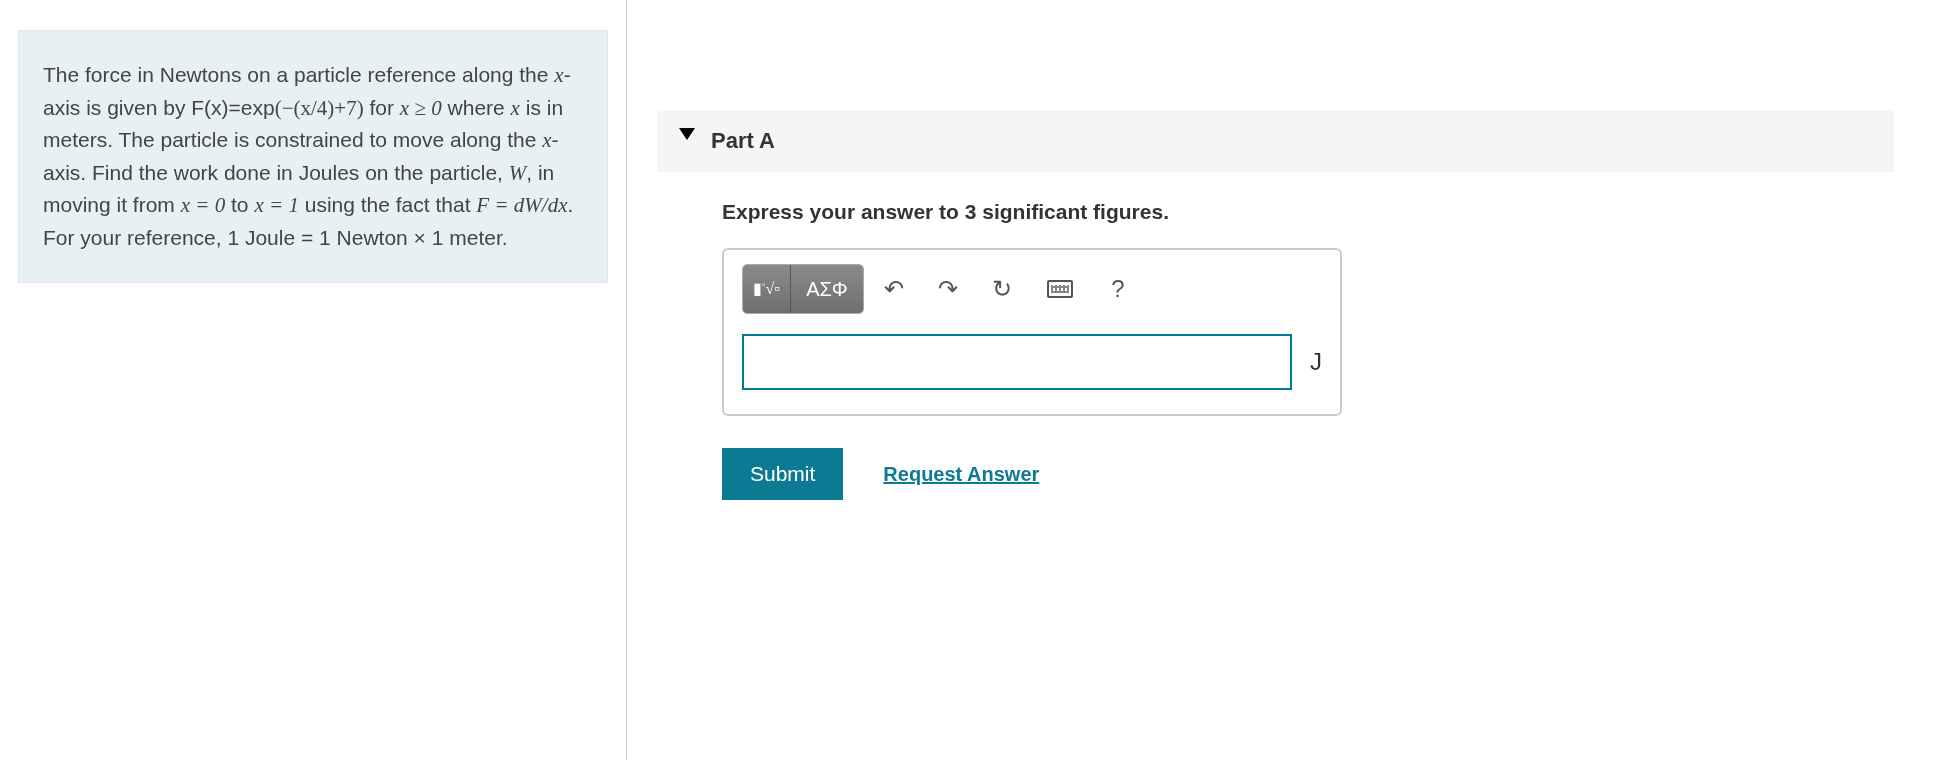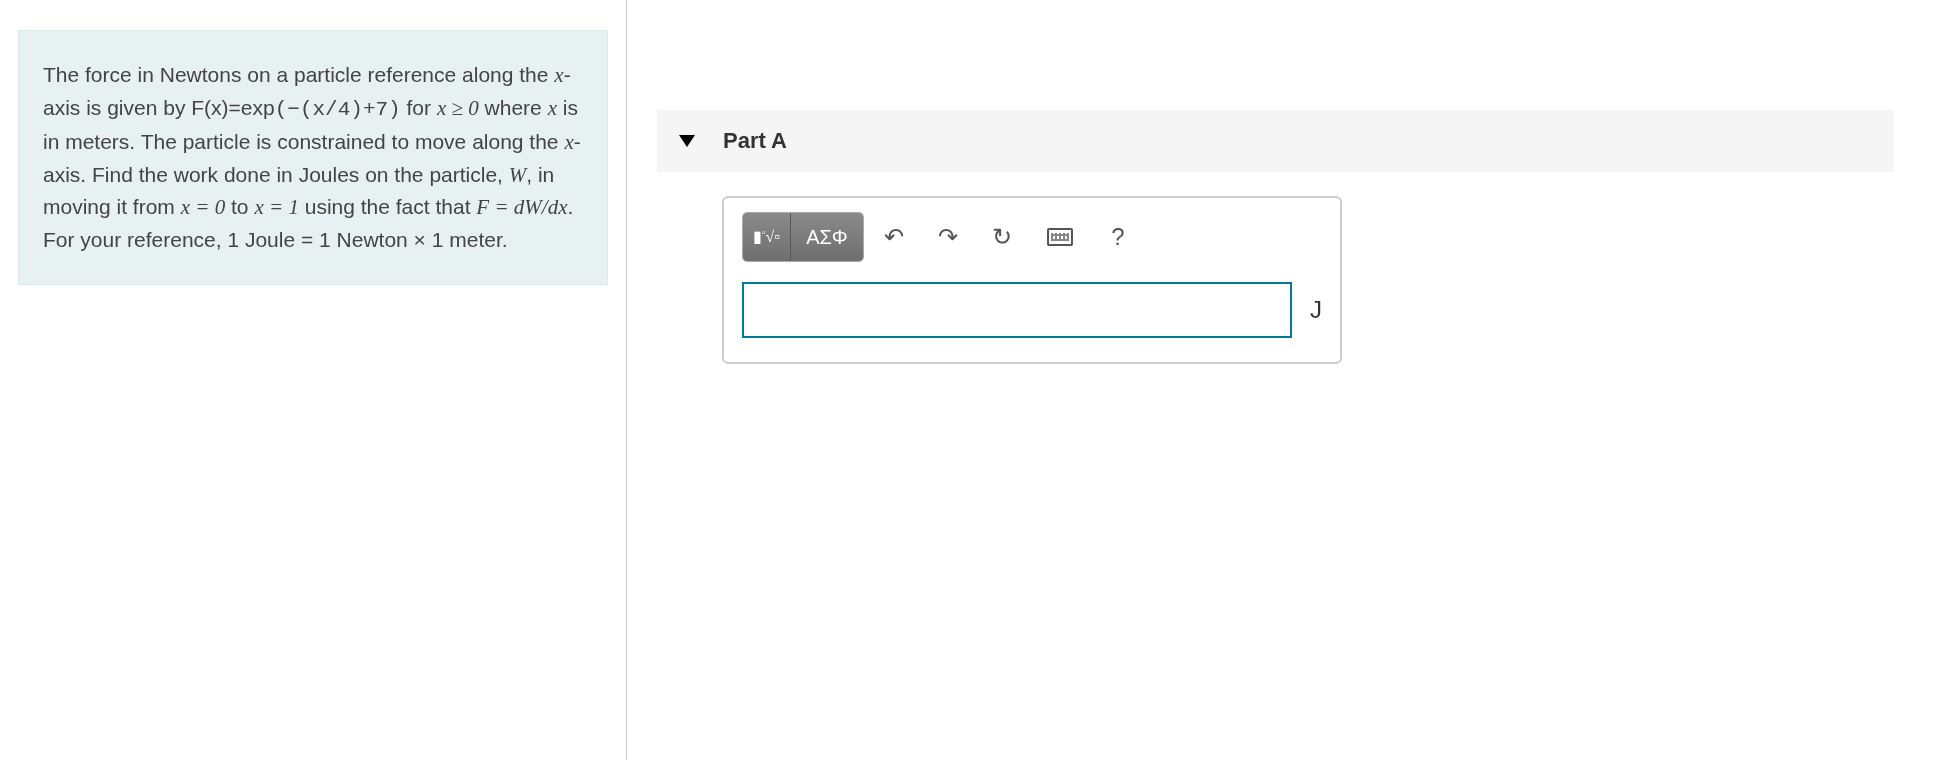--- a/index.html
+++ b/index.html
@@ -20,32 +20,31 @@
   .problem-box {
     background: #e8f1f1;
     border: 1px solid #d9e8e8;
     margin: 30px 18px 0 18px;
     padding: 28px 24px 28px 24px;
     line-height: 1.55;
     font-size: 21px;
     color: #444;
   }
   .problem-box .math { font-style: italic; font-family: 'Times New Roman', serif; }
-  .problem-box .mathup { font-family: Liberation Mono, monospace; }
+  .problem-box .mathup { font-family: Liberation Serif, serif; }
   .right-col {
     flex: 1;
     padding: 0;
   }
   .part-header {
     background: #f5f5f5;
     margin: 110px 40px 0 30px;
     padding: 18px 10px 18px 22px;
     display: flex;
-    align-items: center;
-    gap: 28px;
+    gap: 16px;
   }
   .caret-down {
     width: 0; height: 0;
     border-left: 8px solid transparent;
     border-right: 8px solid transparent;
     border-top: 12px solid #000;
   }
   .caret-right-blue {
     width: 0; height: 0;
     border-top: 8px solid transparent;
@@ -162,20 +161,21 @@
   </div>
 </div>
 
 <div class="right-col">
 
   <div class="part-header">
     <div class="caret-down"></div>
     <div class="part-title">Part A</div>
   </div>
 
+  <div class="instruct">Express your answer to 3 significant figures.</div>
 
 
   <div class="answer-area">
     <div class="toolbar">
       <div class="tool-group">
         <div class="tool-btn">
           <span class="sqrt-icon">▮<span style="font-size:10px;vertical-align:super;">▫</span>√▫</span>
         </div>
         <div class="tool-btn">
           <span>ΑΣΦ</span>
@@ -196,14 +196,18 @@
       <div class="tool-plain">
         <span>?</span>
       </div>
     </div>
     <div class="answer-row">
       <input class="answer-input" type="text" value="" style="">
       <span class="unit">J</span>
     </div>
   </div>
 
+  <div class="submit-row">
+    <button class="submit-btn">Submit</button>
+    <span class="request-link">Request Answer</span>
+  </div>
 
 </div>
 
 </body></html>

